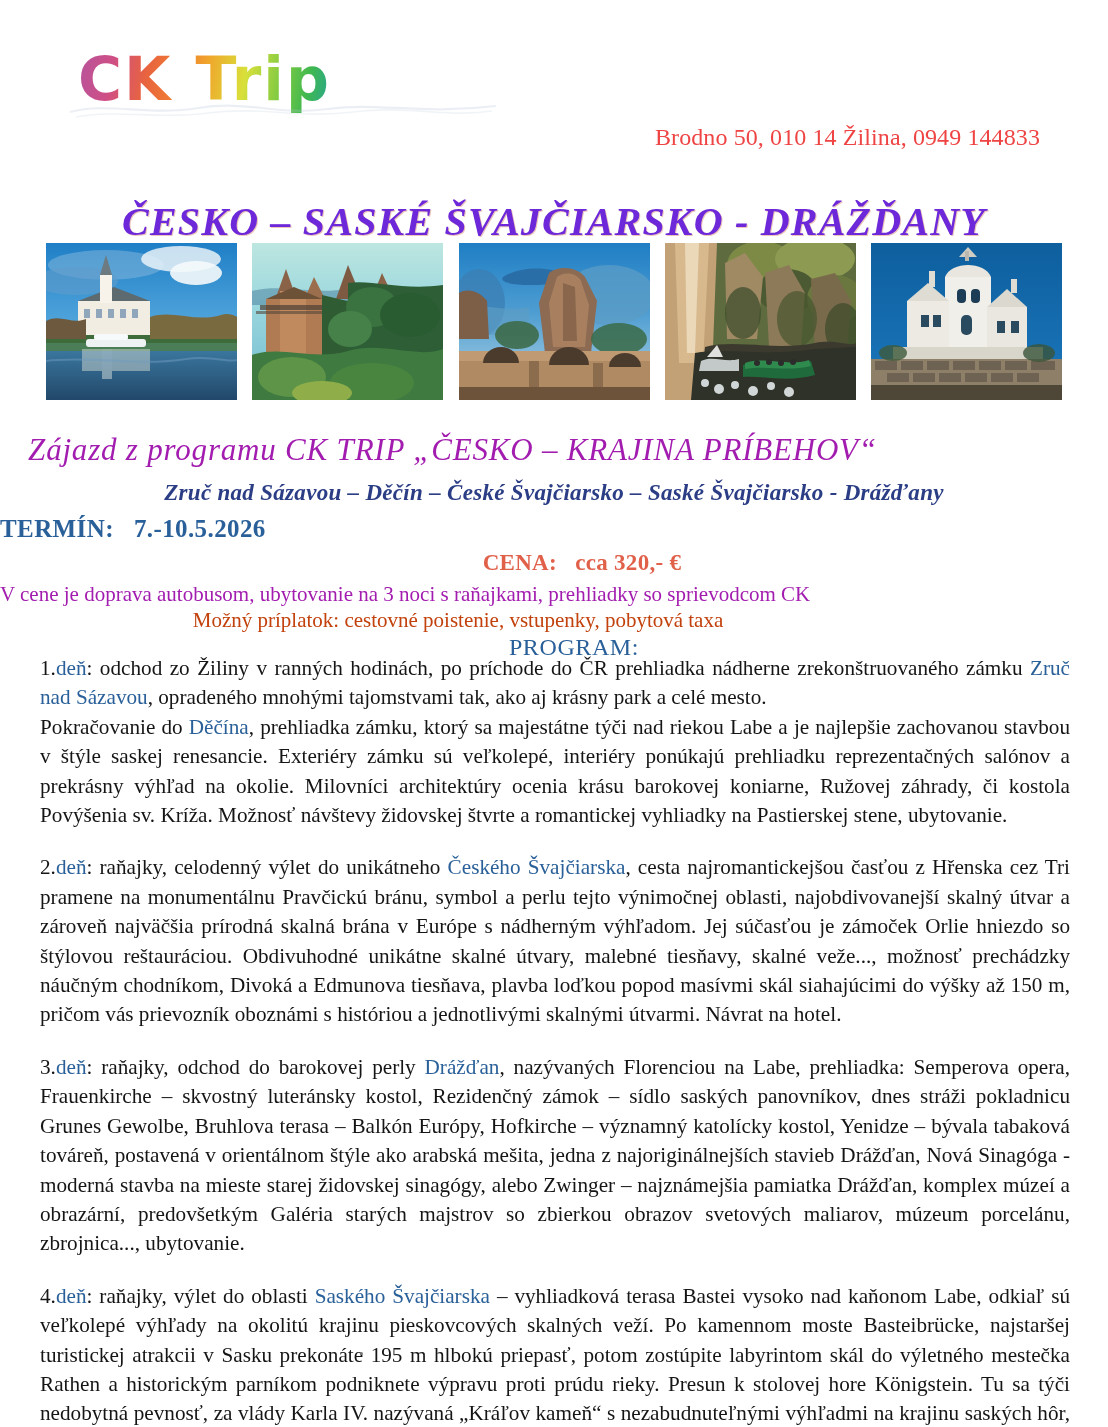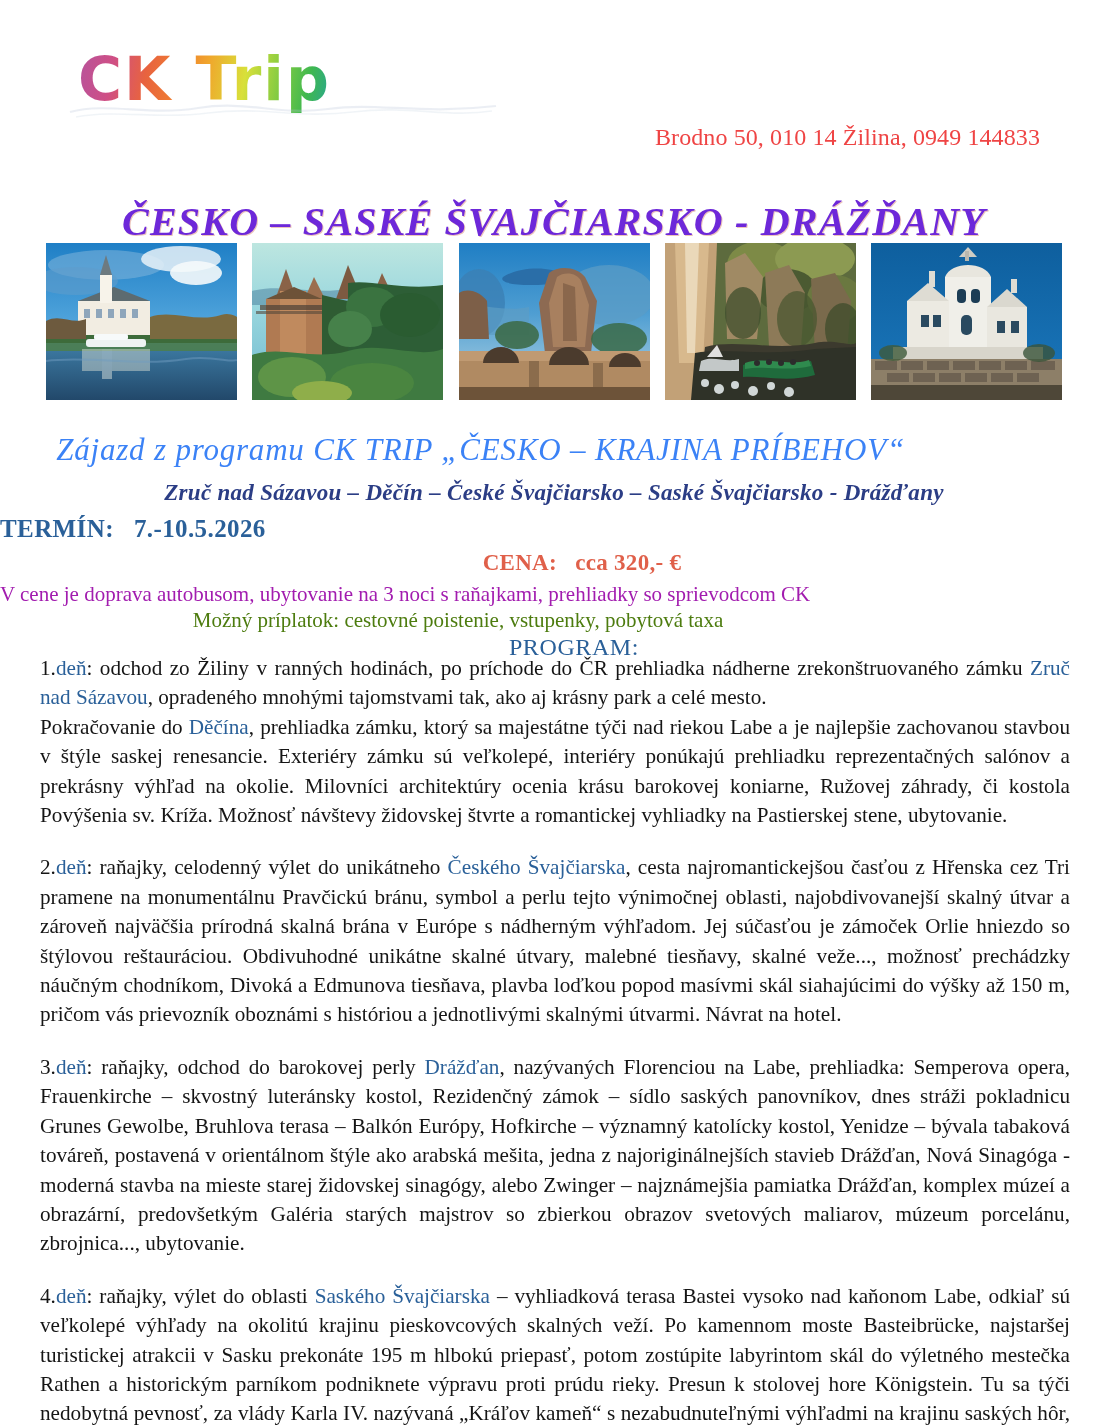--- a/index.html
+++ b/index.html
@@ -114,26 +114,26 @@
     background: #2a5f8f;
   }
   .photo svg { display: block; width: 100%; height: 100%; }
 
   
   #program-name {
     position: absolute;
     left: 0;
     top: 432px;
     width: 905px;
-    text-align: right;
+    text-align: center;
     font-family: "Liberation Serif", serif;
     font-style: italic;
     font-size: 31px;
     letter-spacing: .8px;
-    color: #3b82f6;
+    color: #a21caf;
     white-space: nowrap;
   }
   #route-line {
     position: absolute;
     left: 0;
     top: 480px;
     width: 1108px;
     text-align: center;
     font-family: "Liberation Serif", serif;
     font-style: italic;
@@ -178,21 +178,21 @@
     font-size: 21px;
     color: #a21caf;
   }
   #extra-line {
     position: absolute;
     left: 0;
     top: 608px;
     width: 916px;
     text-align: center;
     font-size: 21px;
-    color: #4d7c0f;
+    color: #c2410c;
   }
   #program-heading {
     position: absolute;
     left: 0;
     top: 634px;
     width: 1108px;
     text-align: center;
     font-size: 24px;
     color: #2a6099;
     letter-spacing: .6px;

